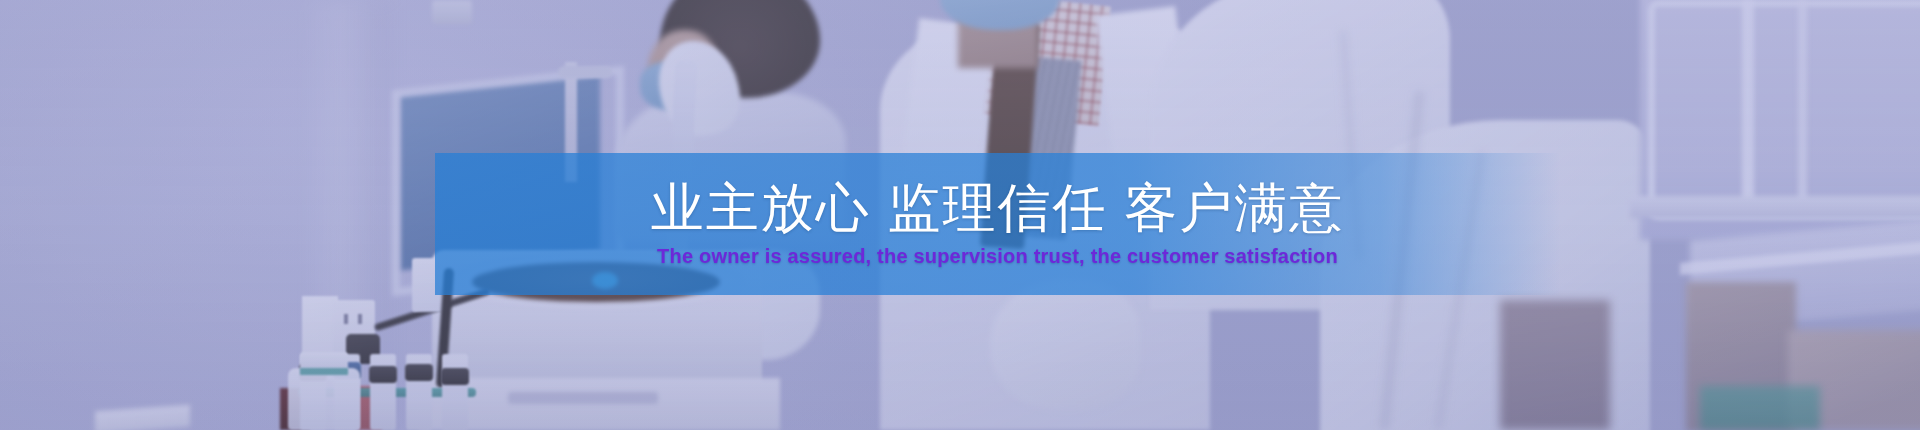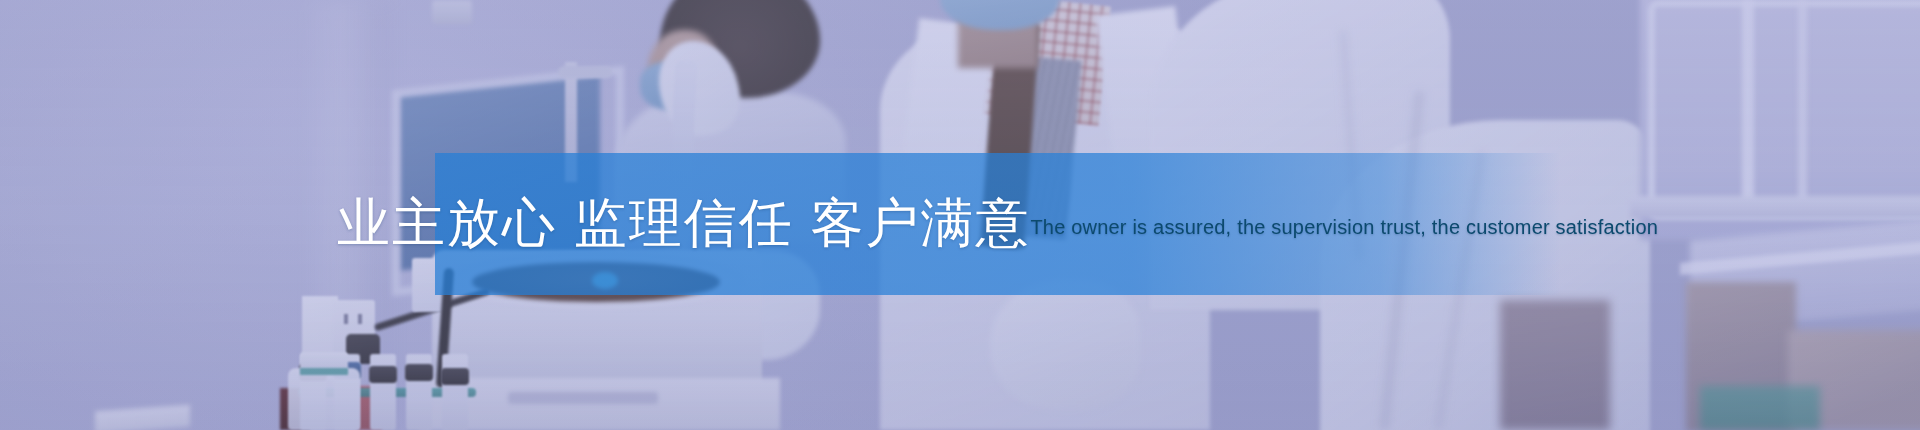--- a/index.html
+++ b/index.html
@@ -503,39 +503,40 @@
   }
 
   
   .caption-text {
     position: absolute;
     left: 435px;
     top: 153px;
     width: 1125px;
     height: 142px;
     display: flex;
+    flex-direction: column;
     align-items: center;
     justify-content: center;
   }
   .headline {
     color: #ffffff;
     font-size: 53px;
     line-height: 1.06;
     letter-spacing: 2px;
     font-weight: 400;
     white-space: nowrap;
     text-shadow: 0 1px 3px rgba(20,60,110,0.30);
     margin: 0 0 2px 0;
   }
   .subline {
-    color: #0c4a6e;
+    color: #6d28d9;
     font-size: 20px;
     line-height: 1.2;
     letter-spacing: 0.2px;
-    font-weight: 400;
+    font-weight: 700;
     white-space: nowrap;
     text-shadow: 0 1px 2px rgba(20,60,110,0.30);
     margin: 6px 0 0 0;
   }
 </style>
 </head>
 <body>
 
 <div id="banner">
 

